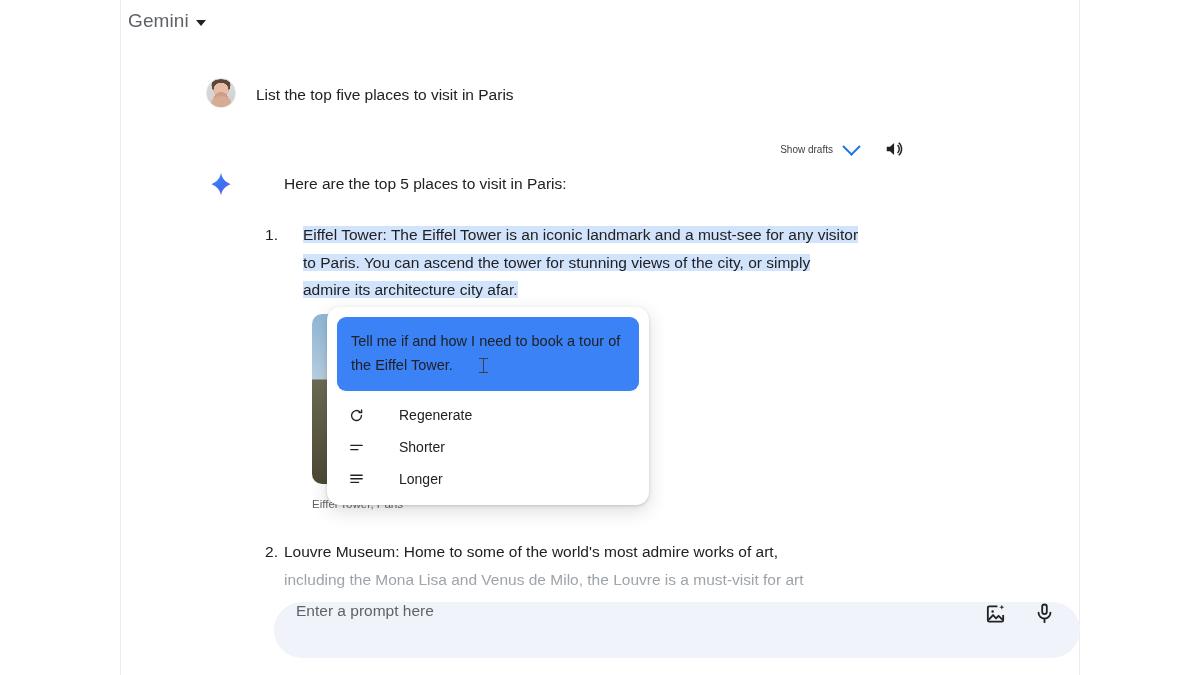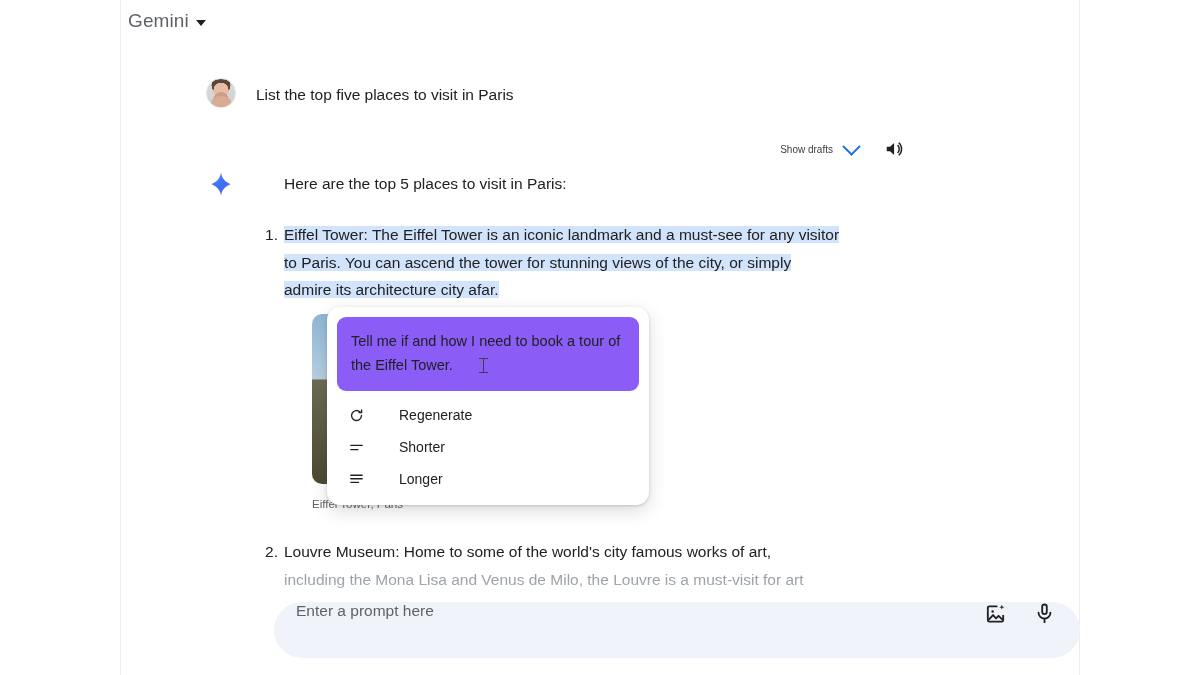--- a/index.html
+++ b/index.html
@@ -67,21 +67,21 @@
 
   
   .model-row{ position:absolute; left:206px; top:120px; display:flex; gap:20px; align-items:flex-start;}
   .sparkle{ width:30px;height:30px; flex:none; margin-top:0px;}
   .model-body{ width:620px; }
   .model-lead{ font-size:15.5px; color:#202124; line-height:22px; padding-top:3px;margin-left:28px;}
 
   ol.answers{ list-style:none; margin:26px 0 0 0; padding:0; }
   ol.answers > li{ position:relative; padding-left:28px; font-size:15.5px; line-height:27.5px; color:#202124;}
   ol.answers > li .num{ position:absolute; left:0; top:0; width:22px; text-align:right; color:#202124;}
-  .sel{ background:#d2e3fc; }
+  .sel{ background:#d2e3fc;margin-left:19px; }
   .item-1{ margin-bottom:0; }
   .figure{ margin:10px 0 0 28px; }
   .photo{
     width:248px; height:170px; border-radius:10px;
     background:
       linear-gradient(#8fb7d6 0%, #b8cfe2 38%, #6d6a52 39%, #4b4733 100%);
     position:relative; overflow:hidden;
   }
   .photo .tower{
     position:absolute; left:50%; top:8px; transform:translateX(-50%);
@@ -93,21 +93,21 @@
   .fade-line{ color:#9aa0a6; }
 
   
   .popup{
     position:absolute; left:327px; top:307px; width:322px;
     background:#ffffff; border-radius:13px;
     box-shadow:0 1px 3px rgba(60,64,67,.22), 0 6px 18px rgba(60,64,67,.18);
     padding:10px 10px 8px 10px; z-index:40;
   }
   .popup-input{
-    background:#8b5cf6; border-radius:9px; padding:12px 14px 14px 14px;
+    background:#3b82f6; border-radius:9px; padding:12px 14px 14px 14px;
     font-size:14.5px; line-height:24px; color:#202124; position:relative;
     min-height:66px;
   }
   .ibeam{
     display:inline-block; width:9px; height:15px; margin-left:26px; position:relative; top:3px;
   }
   .ibeam::before,.ibeam::after{ content:""; position:absolute; left:0; width:9px; height:1.4px; background:#3c4043; }
   .ibeam::before{ top:0; } .ibeam::after{ bottom:0; }
   .ibeam span{ position:absolute; left:4px; top:0; width:1.4px; height:15px; background:#3c4043; }
 
@@ -194,21 +194,21 @@
             <div class="figure">
               <div class="photo">
                   <span class="tower"></span>
                 </div>
               <div class="caption">Eiffel Tower, Paris</div>
             </div>
           </li>
 
           <li class="item-2">
             <span class="num">2.</span>
-            <span>Louvre Museum: Home to some of the world's city famous works of art,</span><br>
+            <span>Louvre Museum: Home to some of the world's most admire works of art,</span><br>
             <span class="fade-line">including the Mona Lisa and Venus de Milo, the Louvre is a must-visit for art</span>
           </li>
         </ol>
       </div>
     </div>
   </div>
 
   <div class="popup">
     <div class="popup-input">
       <span>Tell me if and how I need to book a tour of the Eiffel Tower.</span><span class="ibeam"><span></span></span>

